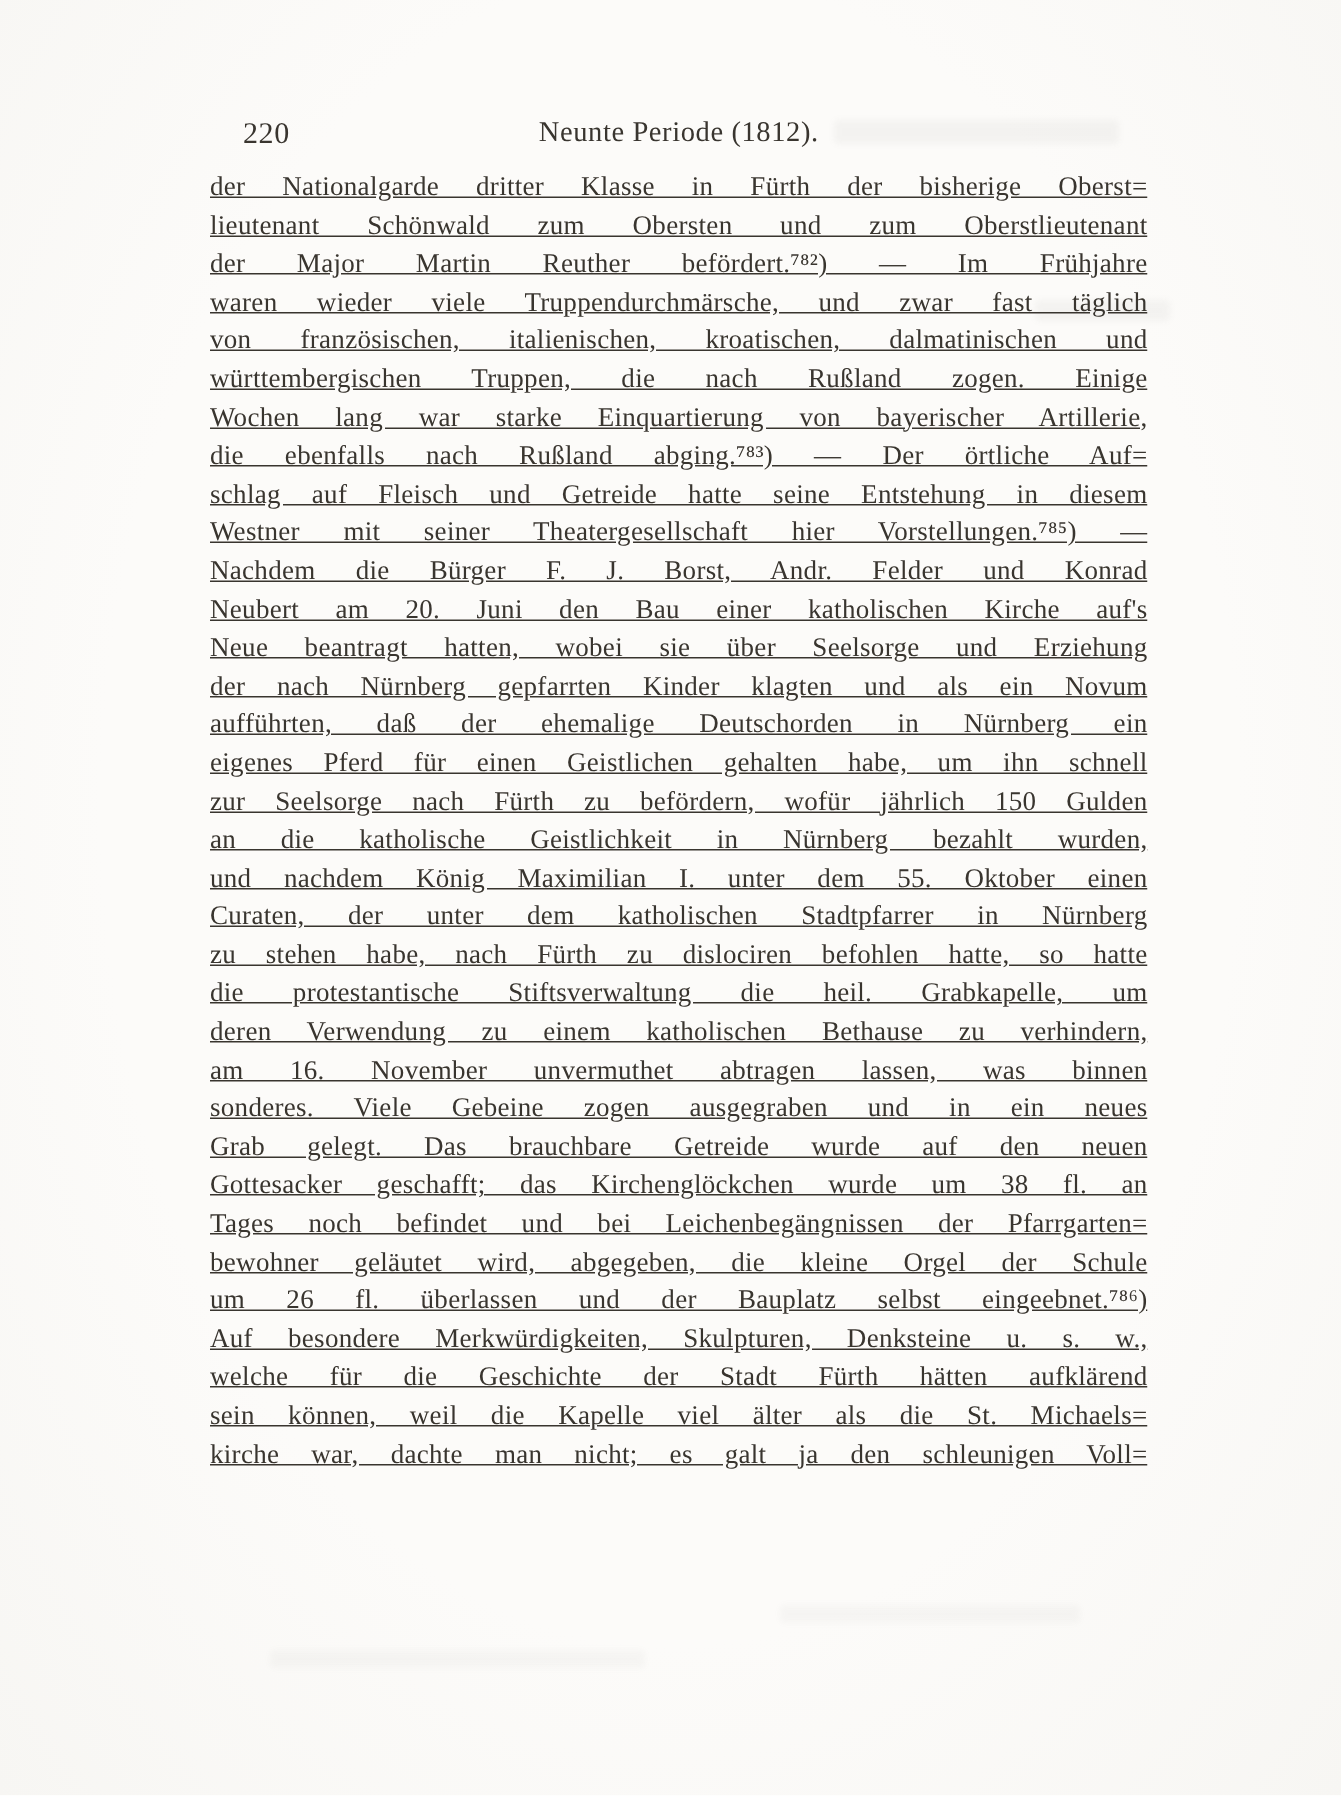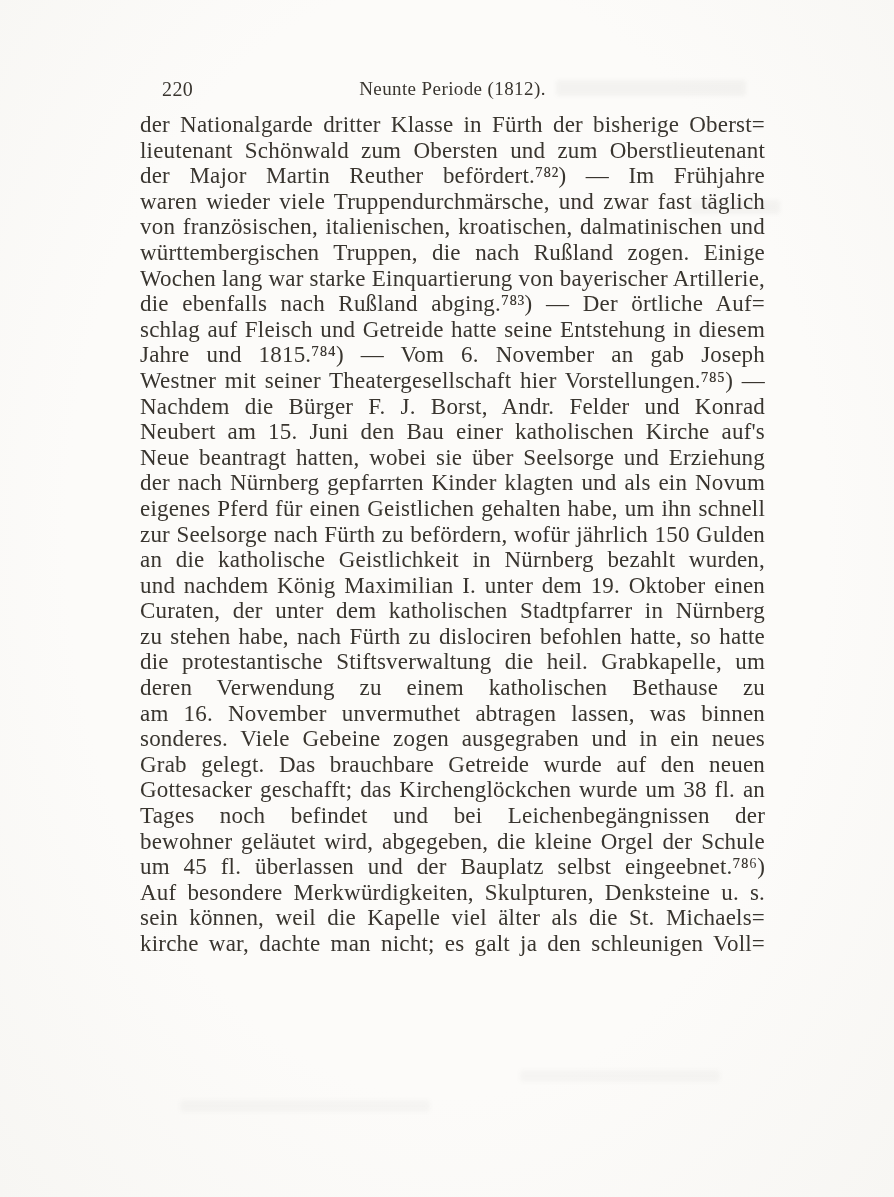--- a/index.html
+++ b/index.html
@@ -50,28 +50,29 @@
     line-height: 26px;
   }
   .body-text {
     position: absolute;
     left: 140px;
     top: 112px;
     width: 625px;
     color: #39352f;
   }
   .text-line {
-    font-size: 23px;
+    font-size: 18px;
     line-height: 25.6px;
     text-align: justify;
     text-align-last: justify;
     letter-spacing: 0.2px;
     white-space: normal;
     overflow: hidden;
     height: 25.6px;
+    text-decoration: underline;
   }
 </style>
 </head>
 <body>
 
 <div class="viewport">
   <div class="scan-page">
 
     <div class="artifact" style="left:556px; top:80px; width:190px; height:16px;"></div>
     <div class="artifact" style="left:690px; top:200px; width:90px; height:14px;"></div>
@@ -86,40 +87,41 @@
     <div class="body-text">
         <div class="text-line">der Nationalgarde dritter Klasse in Fürth der bisherige Oberst=</div>
         <div class="text-line">lieutenant Schönwald zum Obersten und zum Oberstlieutenant</div>
         <div class="text-line">der Major Martin Reuther befördert.⁷⁸²) — Im Frühjahre</div>
         <div class="text-line">waren wieder viele Truppendurchmärsche, und zwar fast täglich</div>
         <div class="text-line">von französischen, italienischen, kroatischen, dalmatinischen und</div>
         <div class="text-line">württembergischen Truppen, die nach Rußland zogen. Einige</div>
         <div class="text-line">Wochen lang war starke Einquartierung von bayerischer Artillerie,</div>
         <div class="text-line">die ebenfalls nach Rußland abging.⁷⁸³) — Der örtliche Auf=</div>
         <div class="text-line">schlag auf Fleisch und Getreide hatte seine Entstehung in diesem</div>
-        <div class="text-line">Jahre und 1815.⁷⁸⁴) — Vom 6. November an gab Joseph</div>
         <div class="text-line">Westner mit seiner Theatergesellschaft hier Vorstellungen.⁷⁸⁵) —</div>
         <div class="text-line">Nachdem die Bürger F. J. Borst, Andr. Felder und Konrad</div>
-        <div class="text-line">Neubert am 15. Juni den Bau einer katholischen Kirche auf's</div>
+        <div class="text-line">Neubert am 20. Juni den Bau einer katholischen Kirche auf's</div>
         <div class="text-line">Neue beantragt hatten, wobei sie über Seelsorge und Erziehung</div>
         <div class="text-line">der nach Nürnberg gepfarrten Kinder klagten und als ein Novum</div>
+        <div class="text-line">aufführten, daß der ehemalige Deutschorden in Nürnberg ein</div>
         <div class="text-line">eigenes Pferd für einen Geistlichen gehalten habe, um ihn schnell</div>
         <div class="text-line">zur Seelsorge nach Fürth zu befördern, wofür jährlich 150 Gulden</div>
         <div class="text-line">an die katholische Geistlichkeit in Nürnberg bezahlt wurden,</div>
-        <div class="text-line">und nachdem König Maximilian I. unter dem 19. Oktober einen</div>
+        <div class="text-line">und nachdem König Maximilian I. unter dem 55. Oktober einen</div>
         <div class="text-line">Curaten, der unter dem katholischen Stadtpfarrer in Nürnberg</div>
         <div class="text-line">zu stehen habe, nach Fürth zu dislociren befohlen hatte, so hatte</div>
         <div class="text-line">die protestantische Stiftsverwaltung die heil. Grabkapelle, um</div>
         <div class="text-line">deren Verwendung zu einem katholischen Bethause zu verhindern,</div>
         <div class="text-line">am 16. November unvermuthet abtragen lassen, was binnen</div>
         <div class="text-line">sonderes. Viele Gebeine zogen ausgegraben und in ein neues</div>
         <div class="text-line">Grab gelegt. Das brauchbare Getreide wurde auf den neuen</div>
         <div class="text-line">Gottesacker geschafft; das Kirchenglöckchen wurde um 38 fl. an</div>
         <div class="text-line">Tages noch befindet und bei Leichenbegängnissen der Pfarrgarten=</div>
         <div class="text-line">bewohner geläutet wird, abgegeben, die kleine Orgel der Schule</div>
-        <div class="text-line">um 45 fl. überlassen und der Bauplatz selbst eingeebnet.⁷⁸⁶)</div>
+        <div class="text-line">um 26 fl. überlassen und der Bauplatz selbst eingeebnet.⁷⁸⁶)</div>
         <div class="text-line">Auf besondere Merkwürdigkeiten, Skulpturen, Denksteine u. s. w.,</div>
+        <div class="text-line">welche für die Geschichte der Stadt Fürth hätten aufklärend</div>
         <div class="text-line">sein können, weil die Kapelle viel älter als die St. Michaels=</div>
         <div class="text-line">kirche war, dachte man nicht; es galt ja den schleunigen Voll=</div>
       </div>
 
   </div>
 </div>
 
 </body></html>

